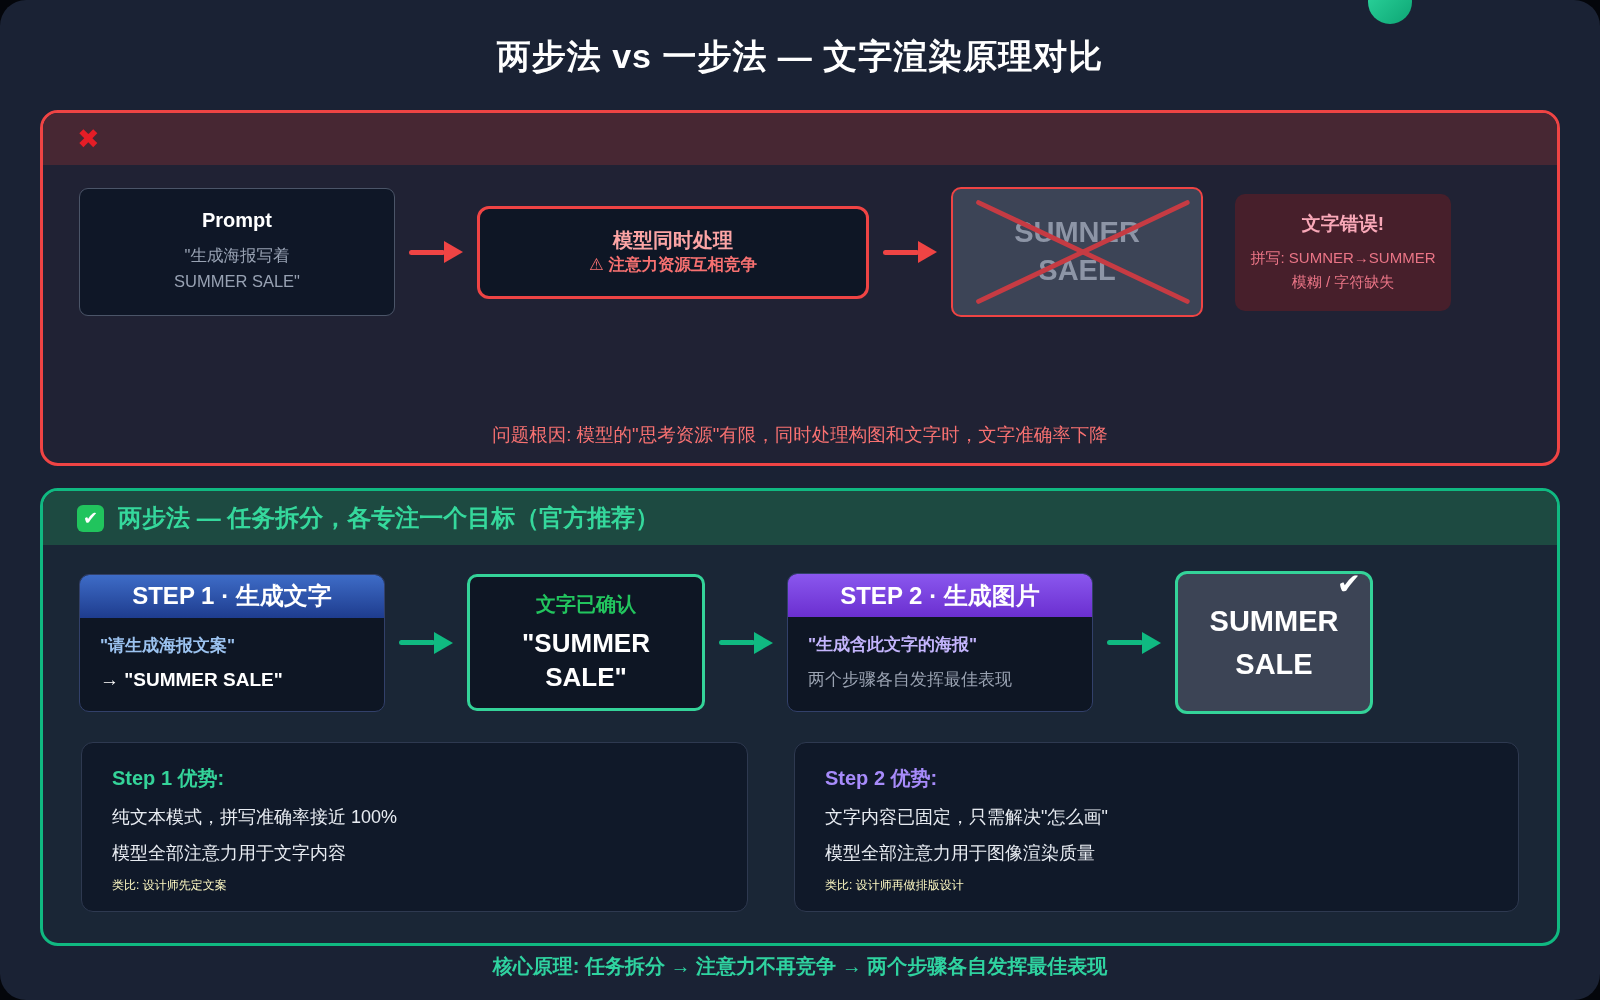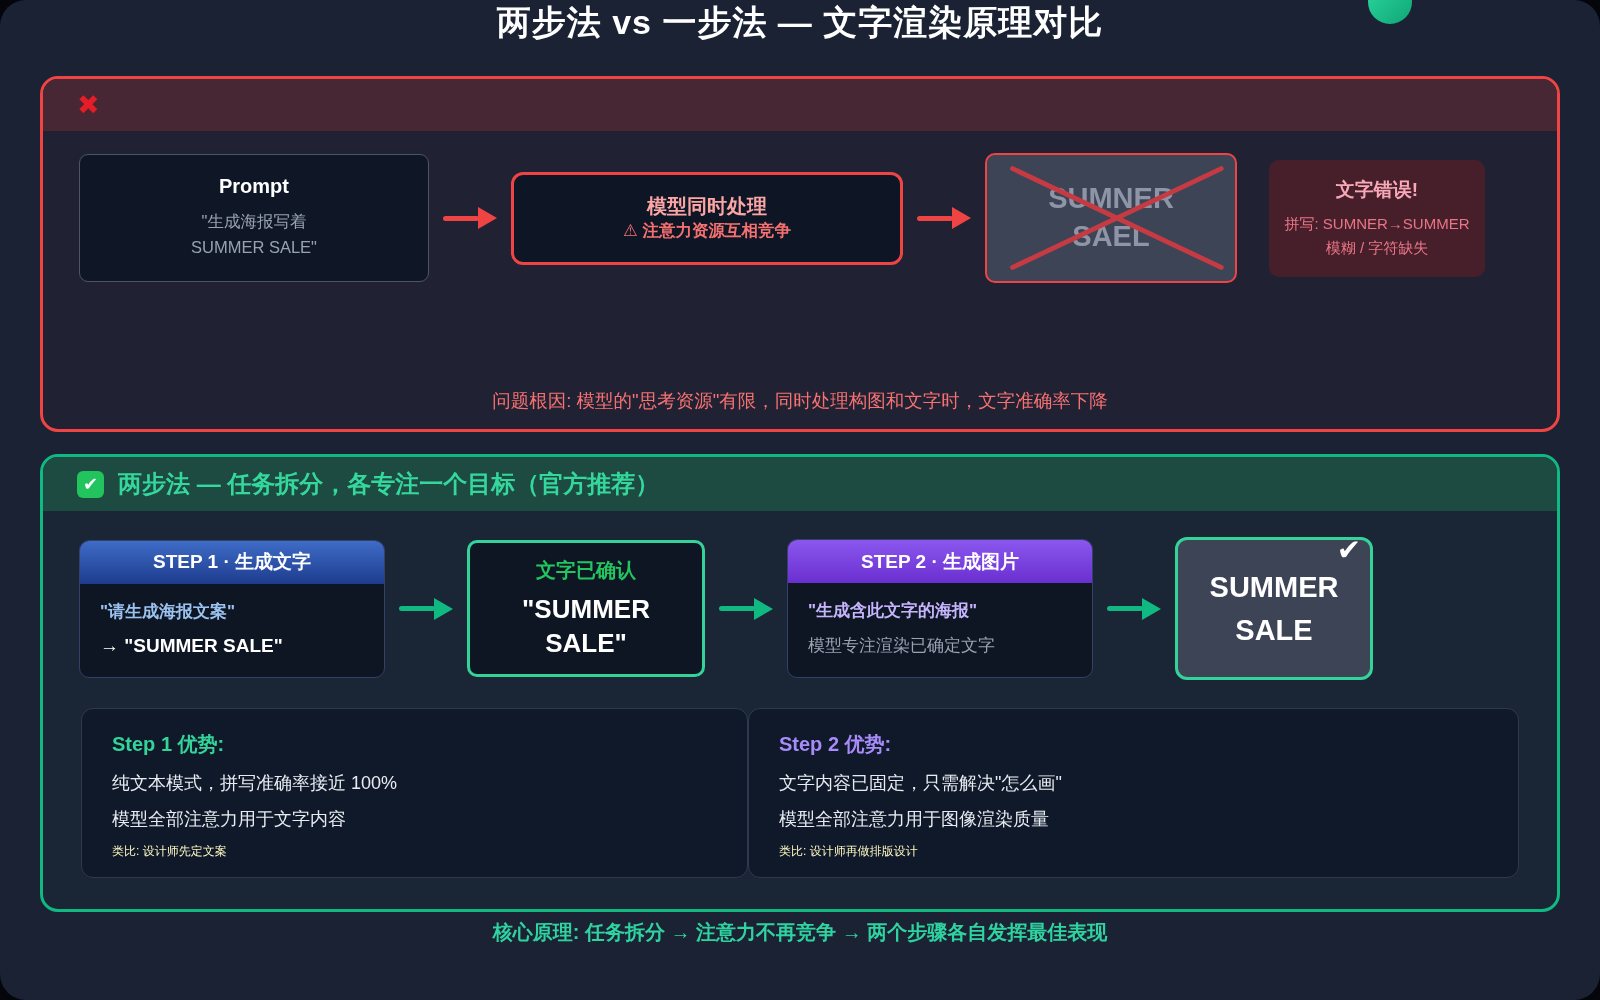--- a/index.html
+++ b/index.html
@@ -6,39 +6,39 @@
   html,body { width:1600px; height:1000px; background:#04060b; font-family:"Liberation Sans","DejaVu Sans",sans-serif; }
   .page {
     position:relative; width:1600px; height:1000px;
     background:#1a2234; border-radius:26px; overflow:hidden;
   }
   .deco-dot {
     position:absolute; left:1368px; top:-20px; width:44px; height:44px;
     border-radius:50%; background:linear-gradient(135deg,#2fd9a0,#0da574);
   }
   .main-title {
-    text-align:center; color:#ffffff;
+    padding-top:34px; text-align:center; color:#ffffff;
     font-size:34px; font-weight:800; letter-spacing:1px;
   }
   
   .section { position:relative; margin:0 40px; border-radius:18px; overflow:hidden; }
   .sec-header { display:flex; align-items:center; gap:14px; padding:0 34px; font-weight:800; font-size:24px; }
   .flow-row { display:flex; align-items:center; padding:0 36px; }
   .arrow { display:flex; align-items:center; margin:0 14px; flex:0 0 auto; }
   .arrow .shaft { width:36px; height:5px; border-radius:3px; }
   .arrow .head { width:0; height:0; border-top:11px solid transparent; border-bottom:11px solid transparent; margin-left:-1px; }
   .arrow.red .shaft { background:#ef4444; } .arrow.red .head { border-left:19px solid #ef4444; }
   .arrow.green .shaft { background:#10b981; } .arrow.green .head { border-left:19px solid #10b981; }
   
   .sec-red { margin-top:30px; height:356px; border:3px solid #ef4444; background:rgba(239,68,68,0.03); }
   .sec-red .sec-header { height:52px; background:#472733; color:#f6aeb6; }
   .icon-cross { color:#e51d26; font-weight:900; font-size:27px; line-height:1; }
   .sec-red .flow-row { margin-top:22px; }
   .prompt-box {
-    width:350px; padding:20px 0; text-align:center; background:#0f1727;
+    width:316px; padding:20px 0; text-align:center; background:#0f1727;
     border:1.5px solid #4b5568; border-radius:9px;
   }
   .prompt-box .bt { color:#ffffff; font-size:20px; font-weight:800; margin-bottom:11px; }
   .prompt-box .bl { color:#98a2b3; font-size:16.5px; line-height:1.55; }
   .model-box {
     width:392px; padding:18px 12px 20px; text-align:center; background:#0e1625;
     border:3px solid #ef4444; border-radius:12px;
   }
   .model-box .bt { color:#fca5a5; font-size:20px; font-weight:800; }
   .model-box .bm { color:#a9b2c0; font-size:17.5px; margin:12px 0; }
@@ -62,21 +62,21 @@
   }
   
   .sec-green { margin-top:22px; height:458px; border:3px solid #10b981; background:rgba(16,185,129,0.03); }
   .sec-green .sec-header { height:54px; background:#1d4a41; color:#35d89c; }
   .icon-check-badge {
     width:27px; height:27px; border-radius:6px; background:#21c45d; color:#ffffff;
     font-size:18px; font-weight:900; display:flex; align-items:center; justify-content:center; flex:0 0 auto;
   }
   .sec-green .flow-row { margin-top:26px; }
   .step-box { width:306px; border-radius:10px; background:#0e1624; border:1px solid #32406a; overflow:hidden; }
-  .step-box .sb-head { height:43px; display:flex; align-items:center; justify-content:center; color:#ffffff; font-size:19px; font-weight:800; }
+  .step-box .sb-head { height:43px; display:flex; align-items:center; justify-content:center; color:#ffffff; font-size:24px; font-weight:800; }
   .step-box.blue .sb-head { background:linear-gradient(180deg,#3e6cc7,#1e3c8e); }
   .step-box.purple .sb-head { background:linear-gradient(180deg,#8a57ee,#6b2fd0); }
   .step-box .sb-body { padding:16px 20px 20px; }
   .step-box .l1 { font-size:17px; font-weight:600; margin-bottom:12px; }
   .step-box.blue .l1 { color:#9cc3f0; }
   .step-box.purple .l1 { color:#c4b5fd; }
   .step-box.blue .l2 { color:#ffffff; font-size:19px; font-weight:800; }
   .step-box.purple .l2 { color:#9aa3b2; font-size:17px; }
   .confirm-box {
     width:238px; height:137px; margin:0 0; background:#0e1624;
@@ -85,21 +85,21 @@
   }
   .confirm-box .ct { color:#22c55e; font-size:20px; font-weight:800; margin-bottom:9px; }
   .confirm-box .cv { color:#ffffff; font-size:26px; font-weight:800; line-height:1.3; width:160px; }
   .result-box {
     position:relative; width:198px; height:143px; background:#3c4455;
     border:3px solid #34d399; border-radius:12px;
     display:flex; align-items:center; justify-content:center; text-align:center;
   }
   .result-box .rt { color:#ffffff; font-size:29px; font-weight:800; line-height:1.45; width:140px; }
   .result-box .rcheck { position:absolute; top:-7px; right:9px; color:#ffffff; font-size:29px; font-weight:900; }
-  .adv-row { display:flex; margin-top:28px; padding:0 38px; }
+  .adv-row { display:flex; gap:46px; margin-top:28px; padding:0 38px; }
   .adv-box { background:#101929; border:1px solid #2e3950; border-radius:12px; padding:22px 30px; height:170px; }
   .adv-box.a1 { width:667px; flex:0 0 auto; }
   .adv-box.a2 { flex:1; }
   .adv-box .at { font-size:20px; font-weight:800; margin-bottom:13px; }
   .adv-box.a1 .at { color:#34d399; }
   .adv-box.a2 .at { color:#a78bfa; }
   .adv-box .al { color:#e8ecf2; font-size:18px; margin-bottom:12px; }
   .adv-box .an { color:#fef9c3; font-size:12px; }
   .footer-note { margin-top:7px; text-align:center; color:#2fd3a0; font-size:20px; font-weight:800; }
 </style>
@@ -183,21 +183,21 @@
 
       <div class="arrow green">
           <span class="shaft"></span>
           <span class="head"></span>
         </div>
 
       <div class="step-box purple">
         <div class="sb-head">STEP 2 · 生成图片</div>
         <div class="sb-body">
           <div class="l1">"生成含此文字的海报"</div>
-          <div class="l2">模型专注渲染已确定文字</div>
+          <div class="l2">两个步骤各自发挥最佳表现</div>
         </div>
       </div>
 
       <div class="arrow green">
           <span class="shaft"></span>
           <span class="head"></span>
         </div>
 
       <div class="result-box">
         <div class="rcheck">✔</div>

